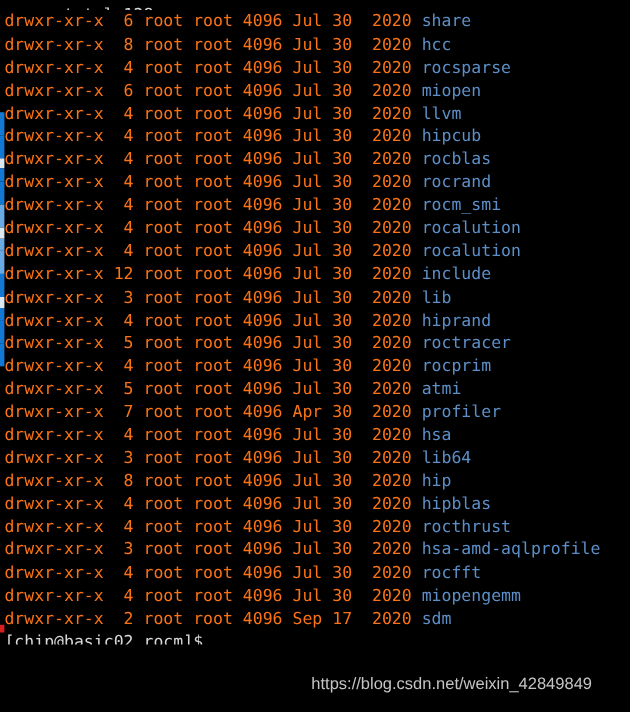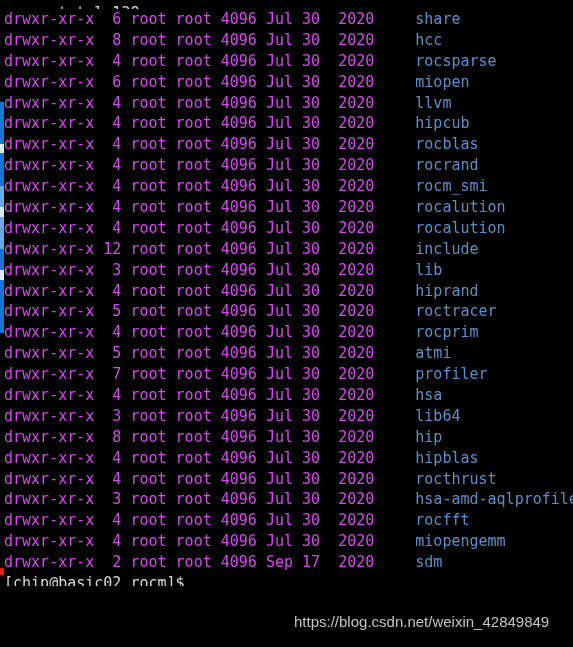--- a/index.html
+++ b/index.html
@@ -57,41 +57,40 @@
     height: 9px;
     line-height: 9px;
     overflow: hidden;
   }
   .row.last-partial {
     height: 13px;
     line-height: 20.9px;
     overflow: hidden;
   }
   .perm, .links, .owner, .group, .size, .date {
-    color: #d946ef;
+    color: #f97316;
   }
   .name-dir {
     color: #5c8fc7;
-    margin-left: 32px;
   }
   .total-line {
     color: #d8d8d8;
     font-size: 15px;
     white-space: pre;
   }
   .prompt-line {
     color: #d8d8d8;
     font-size: 15px;
     white-space: pre;
   }
 
   
   #watermark {
     position: absolute;
-    left: 294px;
+    left: 283px;
     top: 613px;
     font-family: "Liberation Sans", sans-serif;
     font-size: 15px;
     color: #cfcfcf;
     white-space: pre;
     z-index: 10;
     opacity: 0.95;
   }
 </style>
 </head>
@@ -132,21 +131,21 @@
       <div class="row"><span class="perm">drwxr-xr-x  4 root root 4096 Jul 30  2020 </span><span class="name-dir">rocrand</span></div>
       <div class="row"><span class="perm">drwxr-xr-x  4 root root 4096 Jul 30  2020 </span><span class="name-dir">rocm_smi</span></div>
       <div class="row"><span class="perm">drwxr-xr-x  4 root root 4096 Jul 30  2020 </span><span class="name-dir">rocalution</span></div>
       <div class="row"><span class="perm">drwxr-xr-x  4 root root 4096 Jul 30  2020 </span><span class="name-dir">rocalution</span></div>
       <div class="row"><span class="perm">drwxr-xr-x 12 root root 4096 Jul 30  2020 </span><span class="name-dir">include</span></div>
       <div class="row"><span class="perm">drwxr-xr-x  3 root root 4096 Jul 30  2020 </span><span class="name-dir">lib</span></div>
       <div class="row"><span class="perm">drwxr-xr-x  4 root root 4096 Jul 30  2020 </span><span class="name-dir">hiprand</span></div>
       <div class="row"><span class="perm">drwxr-xr-x  5 root root 4096 Jul 30  2020 </span><span class="name-dir">roctracer</span></div>
       <div class="row"><span class="perm">drwxr-xr-x  4 root root 4096 Jul 30  2020 </span><span class="name-dir">rocprim</span></div>
       <div class="row"><span class="perm">drwxr-xr-x  5 root root 4096 Jul 30  2020 </span><span class="name-dir">atmi</span></div>
-      <div class="row"><span class="perm">drwxr-xr-x  7 root root 4096 Jul 30  2020 </span><span class="name-dir">profiler</span></div>
+      <div class="row"><span class="perm">drwxr-xr-x  7 root root 4096 Apr 30  2020 </span><span class="name-dir">profiler</span></div>
       <div class="row"><span class="perm">drwxr-xr-x  4 root root 4096 Jul 30  2020 </span><span class="name-dir">hsa</span></div>
       <div class="row"><span class="perm">drwxr-xr-x  3 root root 4096 Jul 30  2020 </span><span class="name-dir">lib64</span></div>
       <div class="row"><span class="perm">drwxr-xr-x  8 root root 4096 Jul 30  2020 </span><span class="name-dir">hip</span></div>
       <div class="row"><span class="perm">drwxr-xr-x  4 root root 4096 Jul 30  2020 </span><span class="name-dir">hipblas</span></div>
       <div class="row"><span class="perm">drwxr-xr-x  4 root root 4096 Jul 30  2020 </span><span class="name-dir">rocthrust</span></div>
       <div class="row"><span class="perm">drwxr-xr-x  3 root root 4096 Jul 30  2020 </span><span class="name-dir">hsa-amd-aqlprofile</span></div>
       <div class="row"><span class="perm">drwxr-xr-x  4 root root 4096 Jul 30  2020 </span><span class="name-dir">rocfft</span></div>
       <div class="row"><span class="perm">drwxr-xr-x  4 root root 4096 Jul 30  2020 </span><span class="name-dir">miopengemm</span></div>
       <div class="row"><span class="perm">drwxr-xr-x  2 root root 4096 Sep 17  2020 </span><span class="name-dir">sdm</span></div>
       <div class="row last-partial"><span class="prompt-line">[chip@basic02 rocm]$</span></div>

